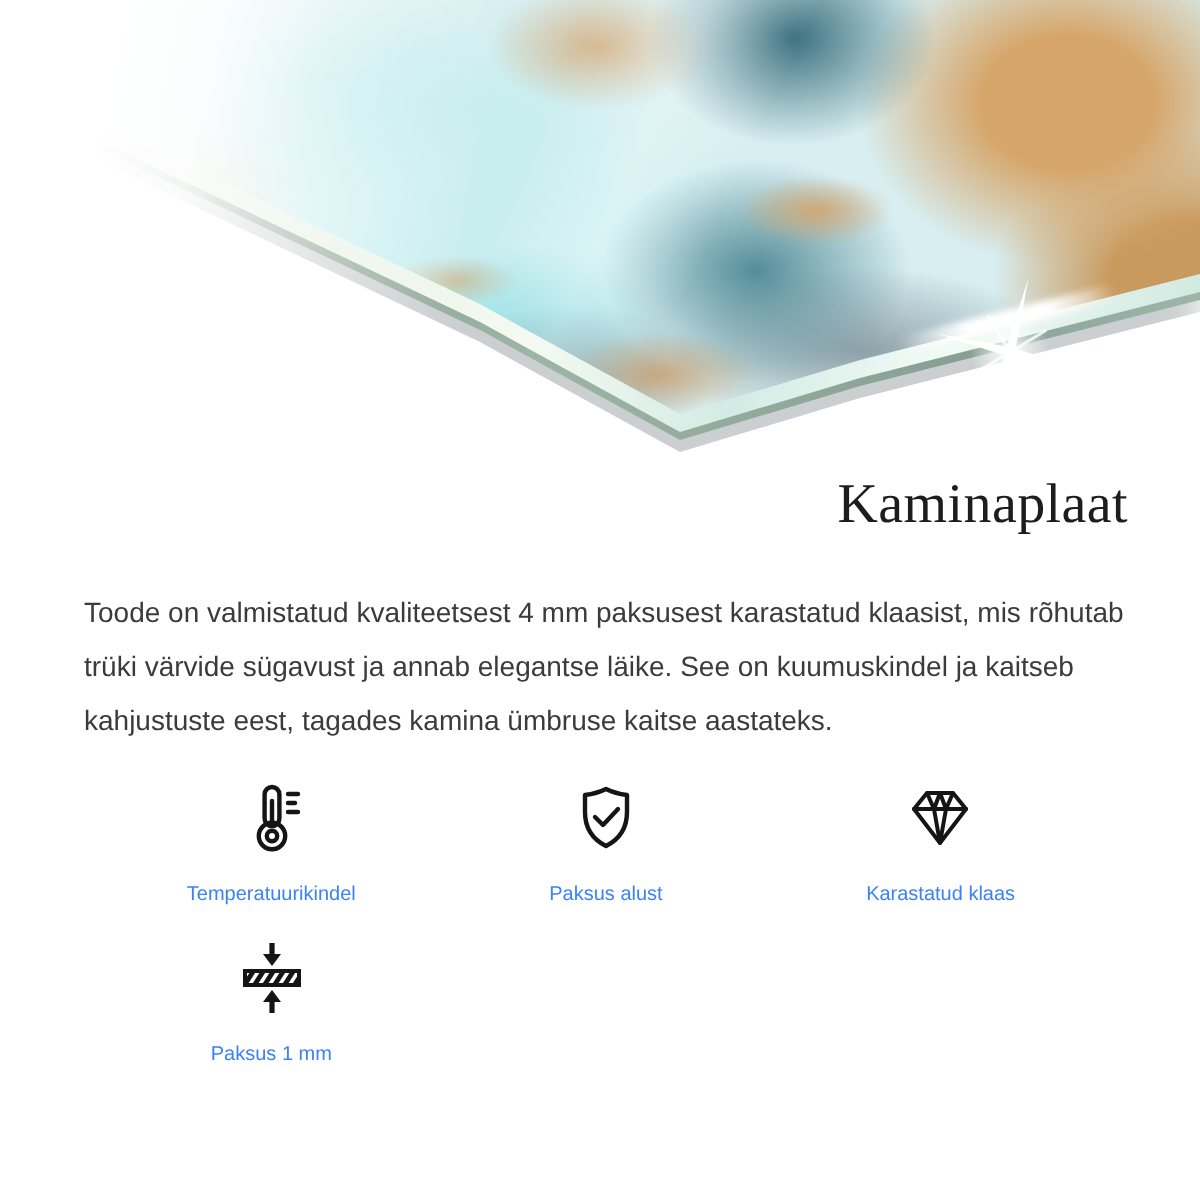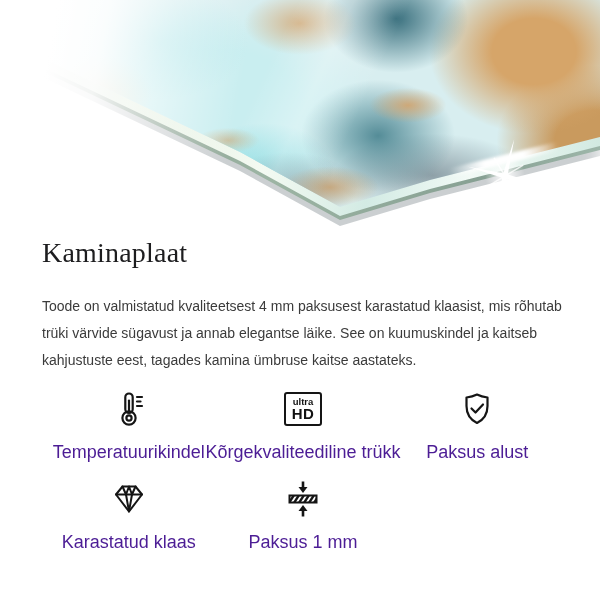--- a/index.html
+++ b/index.html
@@ -60,40 +60,41 @@
 
   
   .content { padding: 0 36px 0 42px; }
   .page-title {
     margin: 3px 0 0 0;
     font-family: "Liberation Serif", serif;
     font-weight: 400;
     font-size: 28px; line-height: 32px;
     color: #1d1d1f;
     letter-spacing: .2px;
+    text-align: right;
   }
   .page-title span { display: block; }
   .desc {
     margin-top: 24px;
     max-width: 537px;
     font-size: 14px; line-height: 27px;
     color: #3b3b3b;
   }
 
   
   .features {
     margin-top: 13px;
     display: grid;
     grid-template-columns: repeat(3, 1fr);
     row-gap: 15px;
     padding: 0 10px;
   }
   .feature { display: flex; flex-direction: column; align-items: center; }
   .f-icon { height: 42px; display: flex; align-items: center; justify-content: center; }
-  .f-label { margin-top: 12px; font-size: 18px; color: #4c1d95; white-space: nowrap; }
+  .f-label { margin-top: 12px; font-size: 10px; color: #3b82f6; white-space: nowrap; }
   .f-icon svg { display: block; }
   .uhd-box {
     width: 38px; height: 34px;
     border: 2.5px solid #151515; border-radius: 3px;
     display: flex; flex-direction: column; align-items: center; justify-content: center;
     color: #111;
   }
   .uhd-top { font-size: 9.5px; font-weight: 700; line-height: 10px; }
   .uhd-bottom { font-size: 15px; font-weight: 800; line-height: 14px; letter-spacing: .3px; }
 </style>
@@ -137,29 +138,20 @@
           <circle cx="20" cy="29" r="2.6"></circle>
           <line x1="20" y1="11.5" x2="20" y2="23"></line>
           <line x1="28" y1="8" x2="33" y2="8"></line>
           <line x1="28" y1="12.5" x2="31.5" y2="12.5"></line>
           <line x1="28" y1="17" x2="33" y2="17"></line>
         </svg>
       </div>
       <div class="f-label">Temperatuurikindel</div>
     </div>
 
-    <div class="feature">
-      <div class="f-icon">
-        <div class="uhd-box">
-          <span class="uhd-top">ultra</span>
-          <span class="uhd-bottom">HD</span>
-        </div>
-      </div>
-      <div class="f-label">Kõrgekvaliteediline trükk</div>
-    </div>
 
     <div class="feature">
       <div class="f-icon">
         <svg viewBox="0 0 40 40" width="40" height="40" fill="none" stroke="#151515" stroke-width="2.2" stroke-linecap="round" stroke-linejoin="round">
           <path d="M20 5.5 C23 7 26.5 8 30.5 8.5 V17 C30.5 25.5 26 31 20 34 C14 31 9.5 25.5 9.5 17 V8.5 C13.5 8 17 7 20 5.5 Z"></path>
           <path d="M14.5 19.5 L18.5 23.5 L26 15.5"></path>
         </svg>
       </div>
       <div class="f-label">Paksus alust</div>
     </div>

